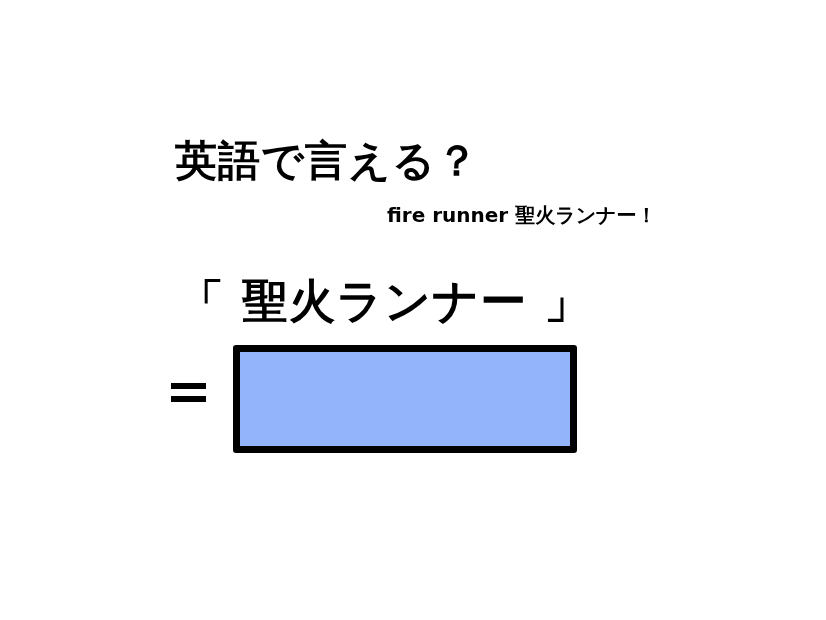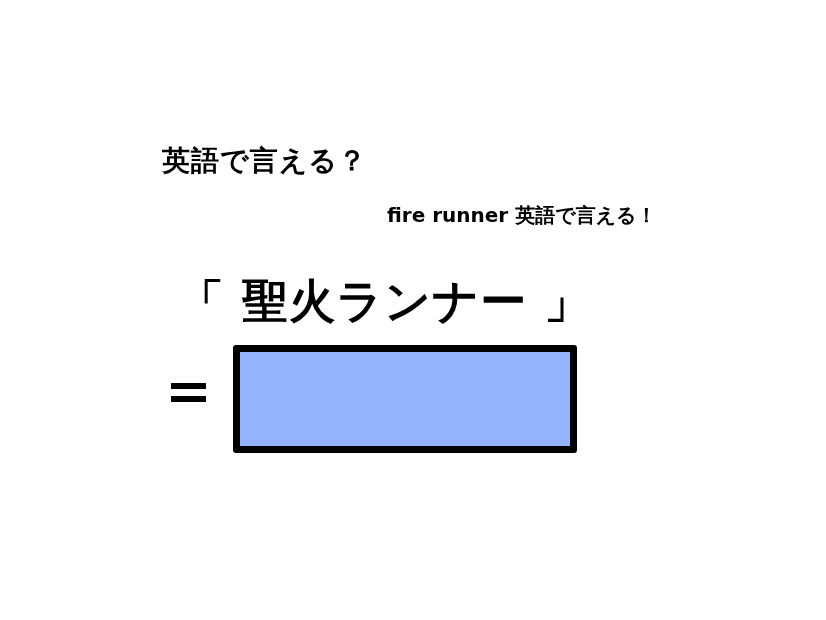--- a/index.html
+++ b/index.html
@@ -1,29 +1,29 @@
 <!DOCTYPE html>
 <html><head>
   <meta charset="utf-8">
   <style>
     html, body { margin:0; padding:0; }
     body { width:826px; height:620px; background:#ffffff; position:relative; overflow:hidden;
       font-family: "DejaVu Sans", "Liberation Sans", sans-serif; color:#000; }
-    .question { position:absolute; left:162px; top:141px; font-size:28px; font-weight:bold; letter-spacing:1px; white-space:nowrap; line-height:40px; }
+    .question { position:absolute; left:175px; top:141px; font-size:42px; font-weight:bold; letter-spacing:1px; white-space:nowrap; line-height:40px; }
     .hint { position:absolute; left:387px; top:201px; font-size:20px; font-weight:bold; white-space:nowrap; line-height:28px; }
     .term { position:absolute; left:178px; top:268px; font-size:46px; font-weight:bold; white-space:nowrap; line-height:66px; letter-spacing:1px; }
     .equals { position:absolute; left:171px; top:383px; width:35px; height:18px; }
     .equals .bar { position:absolute; left:0; width:35px; height:6px; background:#000; }
     .equals .bar.b1 { top:0; }
     .equals .bar.b2 { top:13px; }
     .answer-box { position:absolute; left:233px; top:345px; width:330px; height:94px; border:7px solid #000; border-radius:3px; }
   </style>
 </head>
 <body>
 
 <div class="question">英語で言える？</div>
-<div class="hint">fire runner 英語で言える！</div>
+<div class="hint">fire runner 聖火ランナー！</div>
 <div class="term">「 聖火ランナー 」</div>
 <div class="equals">
   <div class="bar b1"></div>
   <div class="bar b2"></div>
 </div>
 <div class="answer-box" id="answer-box" style="background: rgb(147, 179, 251); border-color: rgb(0, 0, 0);"></div>
 
 </body></html>

